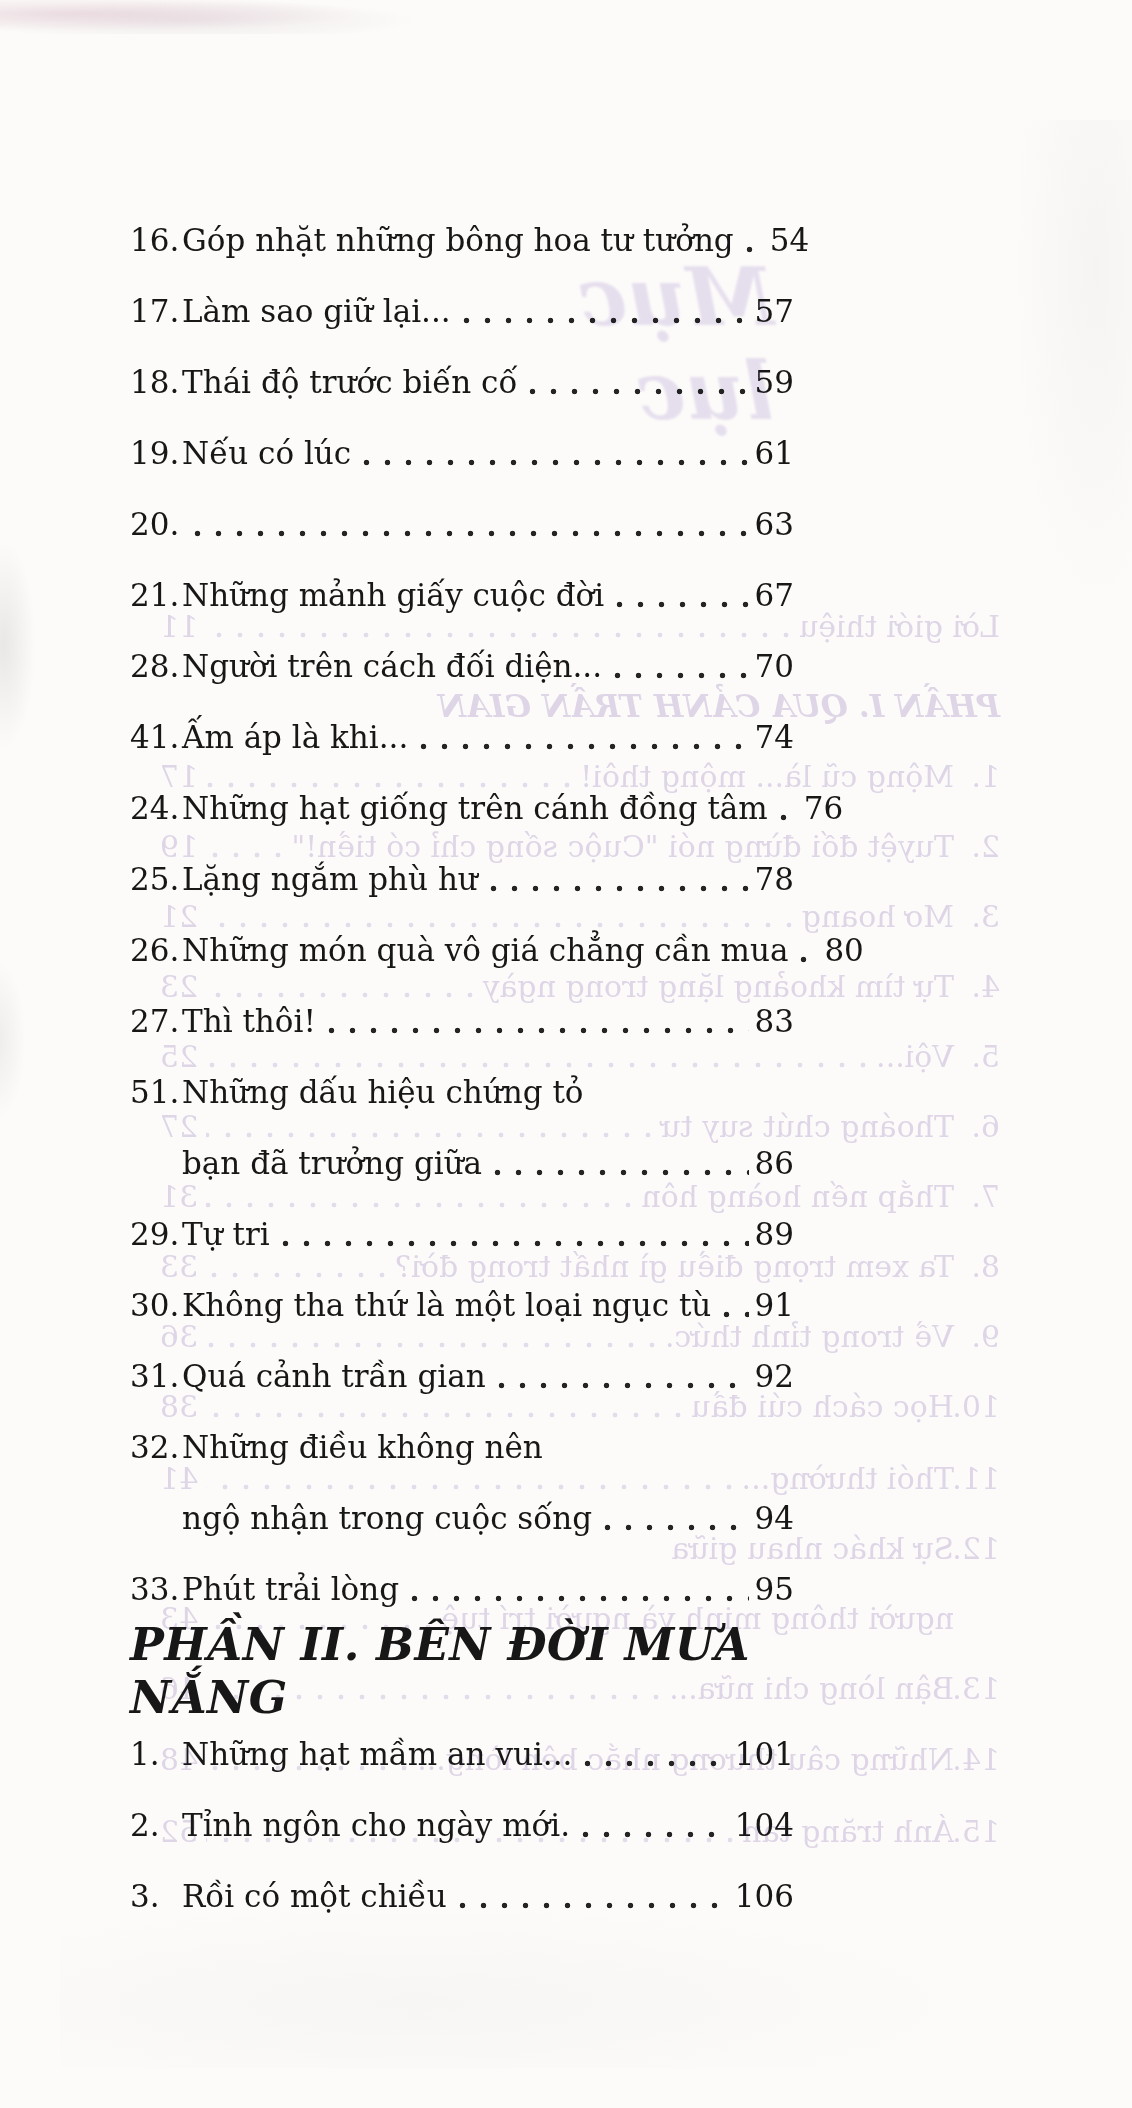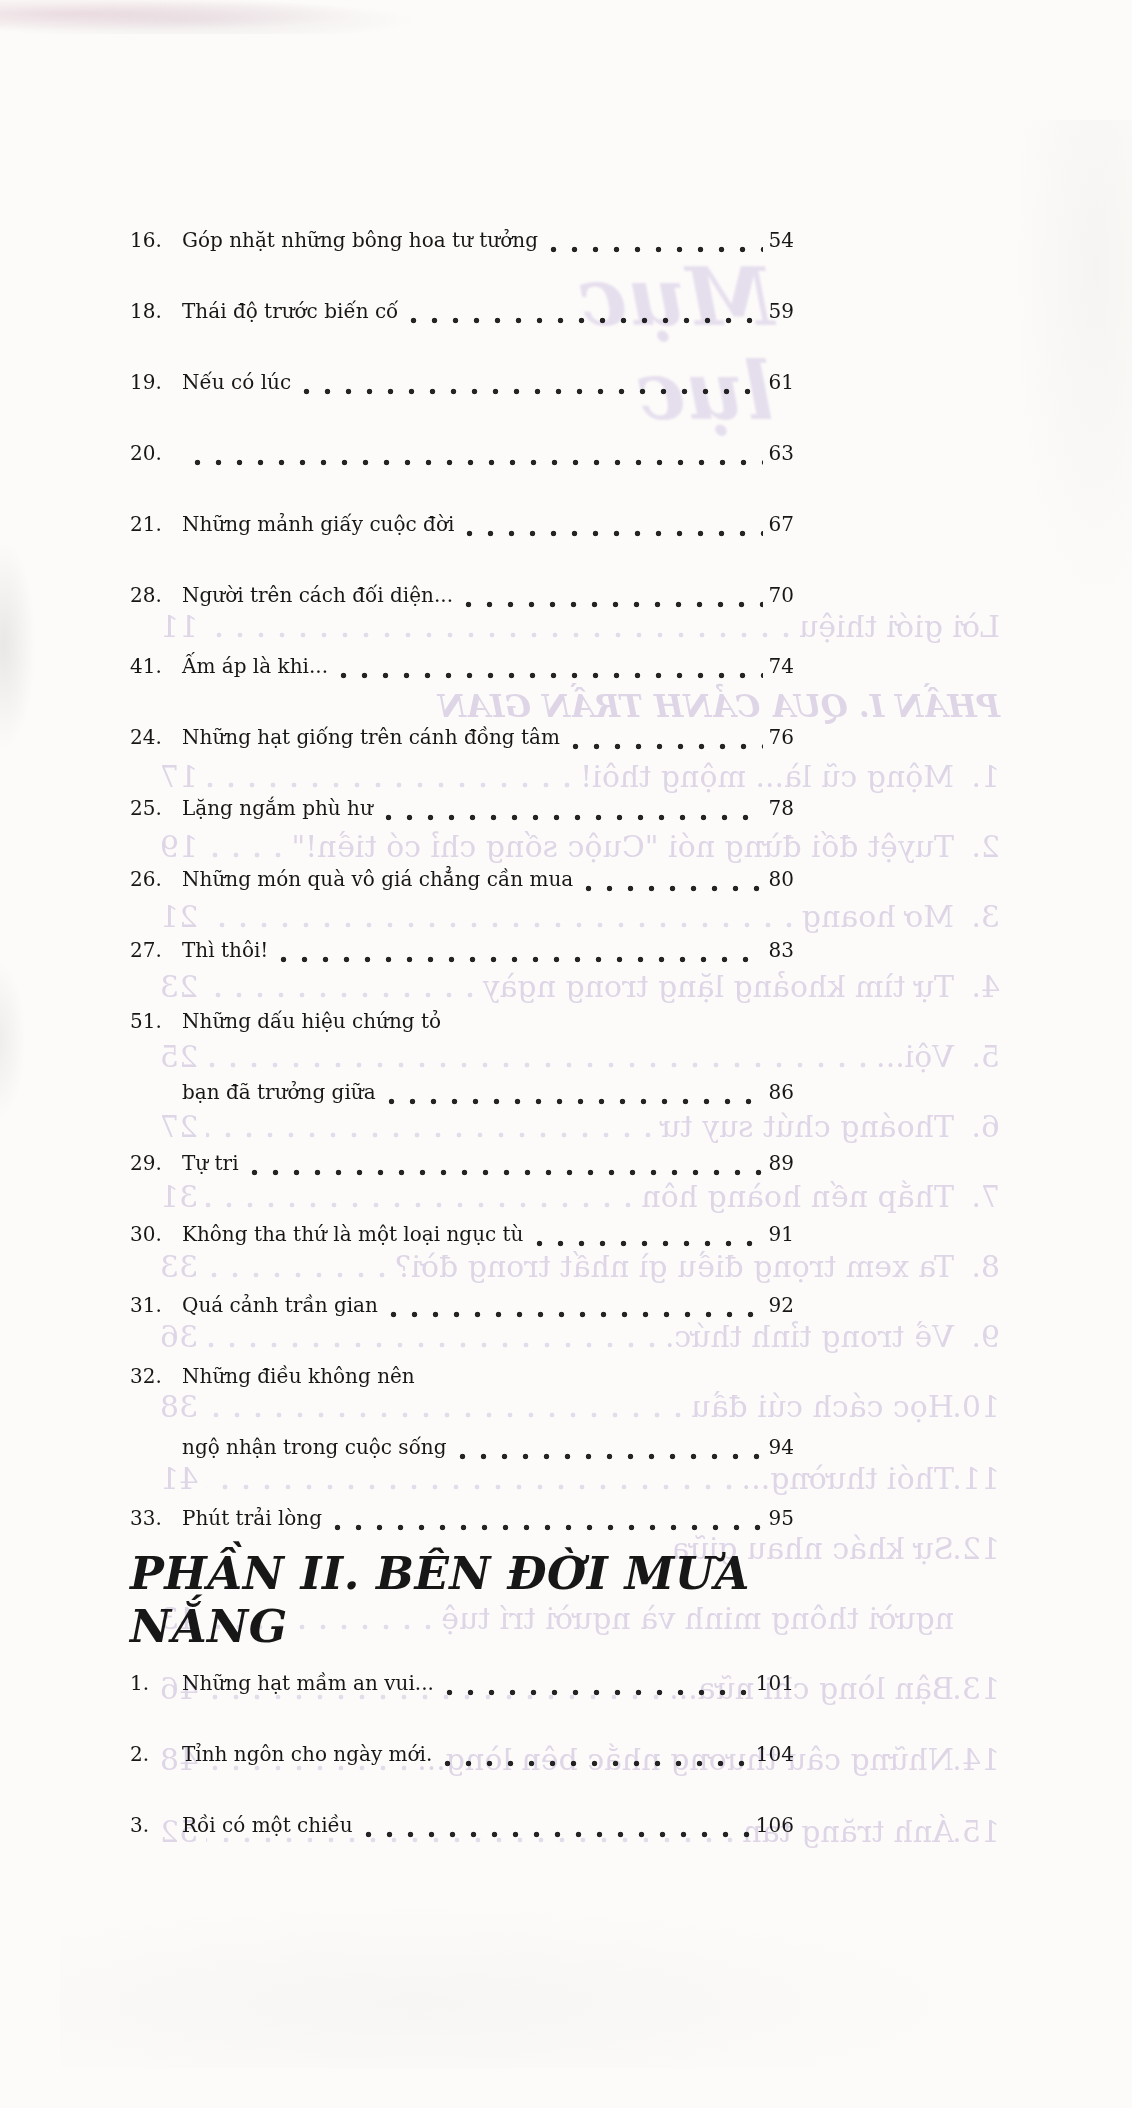--- a/index.html
+++ b/index.html
@@ -18,21 +18,21 @@
     background:radial-gradient(ellipse at 30% 50%, rgba(168,162,158,.22), rgba(168,162,158,0) 70%);}
   .sm3{left:-14px;top:960px;width:40px;height:160px;
     background:radial-gradient(ellipse at 30% 50%, rgba(168,162,158,.16), rgba(168,162,158,0) 70%);}
   .sm4{right:0;top:120px;width:120px;height:500px;
     background:radial-gradient(ellipse at 70% 30%, rgba(190,186,180,.10), rgba(190,186,180,0) 70%);}
   .sm5{left:60px;bottom:40px;width:900px;height:160px;
     background:radial-gradient(ellipse at 40% 60%, rgba(190,186,180,.08), rgba(190,186,180,0) 75%);}
 
   
   .content{position:absolute; left:130px; top:204px; width:664px;}
-  .row{height:71px; display:flex; align-items:center; font-size:20px; white-space:nowrap;}
+  .row{height:71px; display:flex; align-items:center; font-size:31px; white-space:nowrap;}
   .num{flex:none; width:52px;}
   .title{flex:none;}
   .leader{
     flex:1 1 auto; height:7px; margin:0 4px 0 12px; transform:translateY(10px);
     background:radial-gradient(circle at 3.5px 3.5px, rgba(18,18,18,.92) 2.4px, rgba(18,18,18,0) 3.1px) 0 0/21px 7px repeat-x;
     min-width:18px;
   }
   .pnum{flex:none; margin-left:2px;}
   .heading{height:94px; display:flex; align-items:center;
     font-size:45px; font-weight:bold; font-style:italic; letter-spacing:.5px;}
@@ -176,20 +176,26 @@
 
   <div class="content">
     <div id="part1">
         <div class="row">
           <span class="num">16.</span>
           <span class="title">Góp nhặt những bông hoa tư tưởng</span>
           <span class="leader"></span>
           <span class="pnum">54</span>
         </div>
         <div class="row">
+          <span class="num">17.</span>
+          <span class="title">Làm sao giữ lại...</span>
+          <span class="leader"></span>
+          <span class="pnum">57</span>
+        </div>
+        <div class="row">
           <span class="num">18.</span>
           <span class="title">Thái độ trước biến cố</span>
           <span class="leader"></span>
           <span class="pnum">59</span>
         </div>
         <div class="row">
           <span class="num">19.</span>
           <span class="title">Nếu có lúc</span>
           <span class="leader"></span>
           <span class="pnum">61</span>

